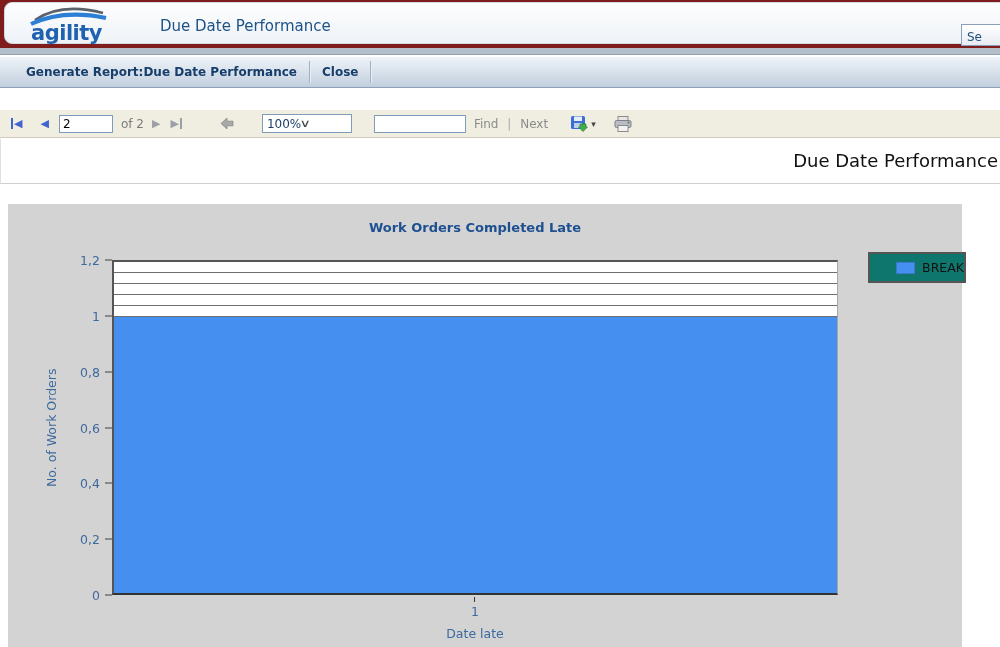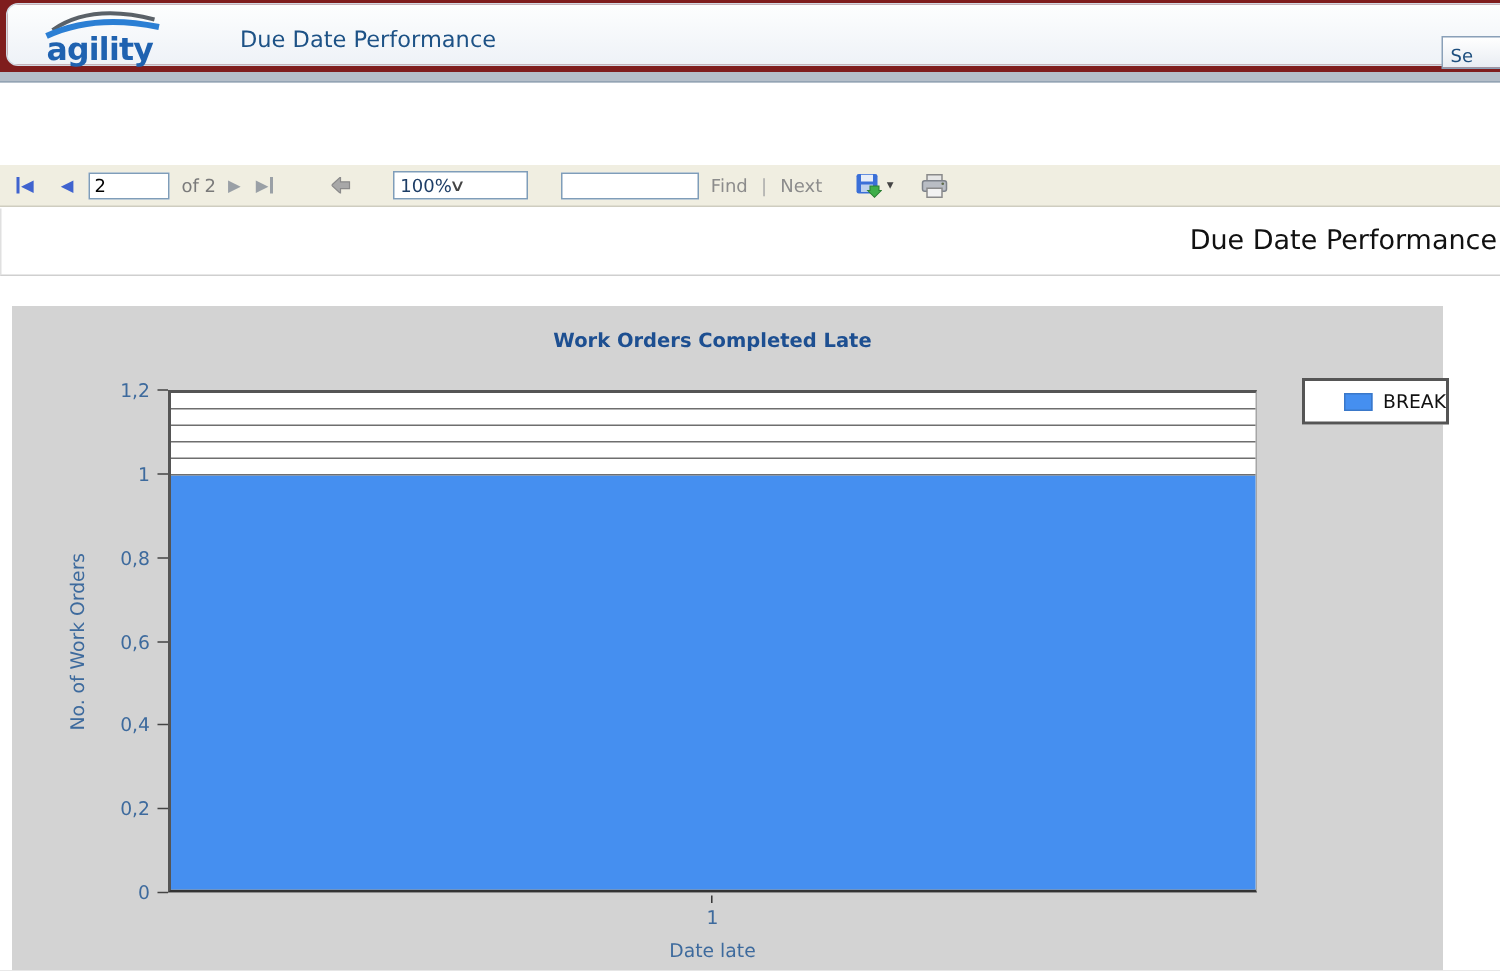--- a/index.html
+++ b/index.html
@@ -82,21 +82,21 @@
   .ytick-mark { width:7px; height:1px; background:#444; }
   .x-axis { position:absolute; left:104px; top:393px; width:726px; height:32px; }
   .xtick { position:absolute; top:0; transform:translateX(-50%); text-align:center; }
   .xtick-mark { width:1px; height:5px; background:#333; margin:0 auto; }
   .xtick-label { font-family:"DejaVu Sans",sans-serif; font-size:12.5px; color:#3d6a9d; margin-top:2px; }
   .y-axis-title { position:absolute; left:36px; top:56px; height:335px; width:18px;
     writing-mode:vertical-rl; transform:rotate(180deg); text-align:center;
     font-family:"DejaVu Sans",sans-serif; font-size:12.5px; color:#3d6a9d; }
   .x-axis-title { position:absolute; left:104px; top:422px; width:726px; text-align:center;
     font-family:"DejaVu Sans",sans-serif; font-size:12.5px; color:#3d6a9d; }
-  .legend-box { position:absolute; left:860px; top:48px; width:98px; height:31px; background:#ffffff;
+  .legend-box { position:absolute; left:860px; top:48px; width:98px; height:31px; background:#0f766e;
     border:2px solid #555; display:flex; align-items:center; padding-left:26px; }
   .legend-swatch { width:27px; height:12px; border:1px solid #3a78c9; margin-right:7px; }
   .legend-label { font-family:"DejaVu Sans",sans-serif; font-size:12.5px; color:#111; }
 </style>
 </head>
 <body>
 
 <div class="page">
 
   <div class="app-header">
@@ -107,20 +107,26 @@
           <path d="M2 17 Q34 2 77 11" stroke="#2b7fd4" fill="none" stroke-width="4"></path>
         </svg>
         <div class="logo-text">agility</div>
       </div>
       <div class="app-title">Due Date Performance</div>
       <button class="search-btn">Se</button>
     </div>
   </div>
   <div class="header-strip"></div>
 
+  <div class="menubar">
+    <div class="menu-item">Generate Report:Due Date Performance</div>
+    <div class="menu-divider"></div>
+    <div class="menu-item">Close</div>
+    <div class="menu-divider"></div>
+  </div>
 
 
   <div class="rv-toolbar">
     <div class="pg-btn">
       <span class="pg-bar blue"></span>
       <span class="pg-tri blue">◀</span>
     </div>
     <div class="pg-btn" style="margin-left:8px;">
       <span class="pg-tri blue">◀</span>
     </div>

